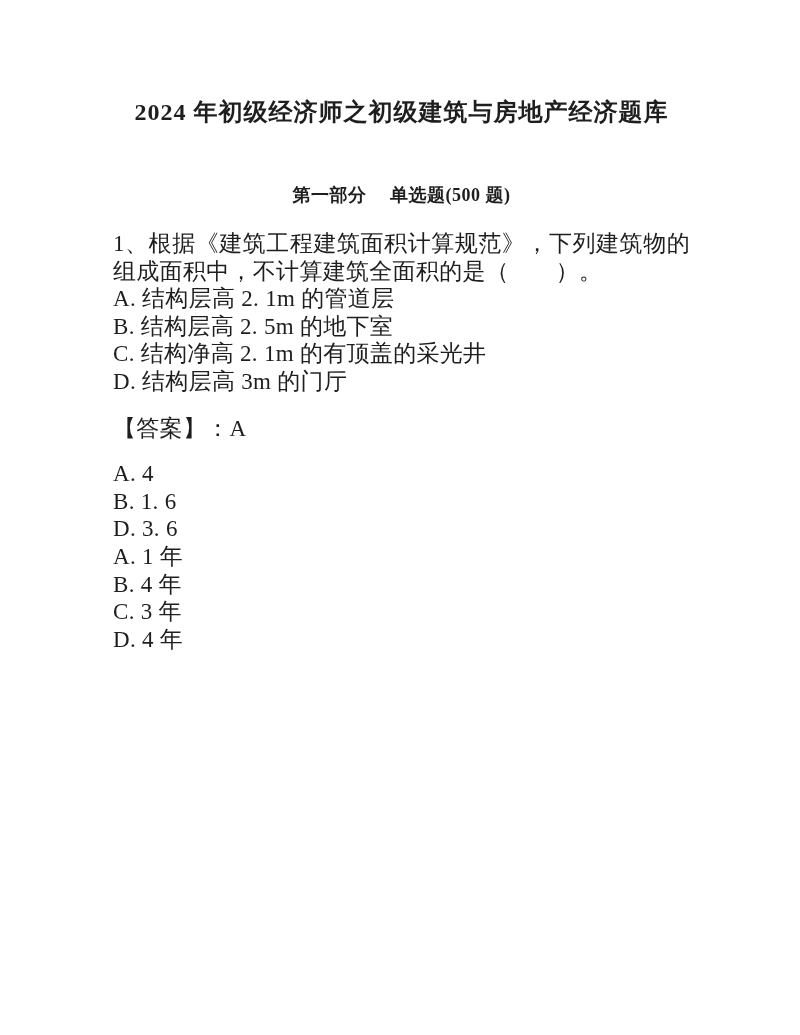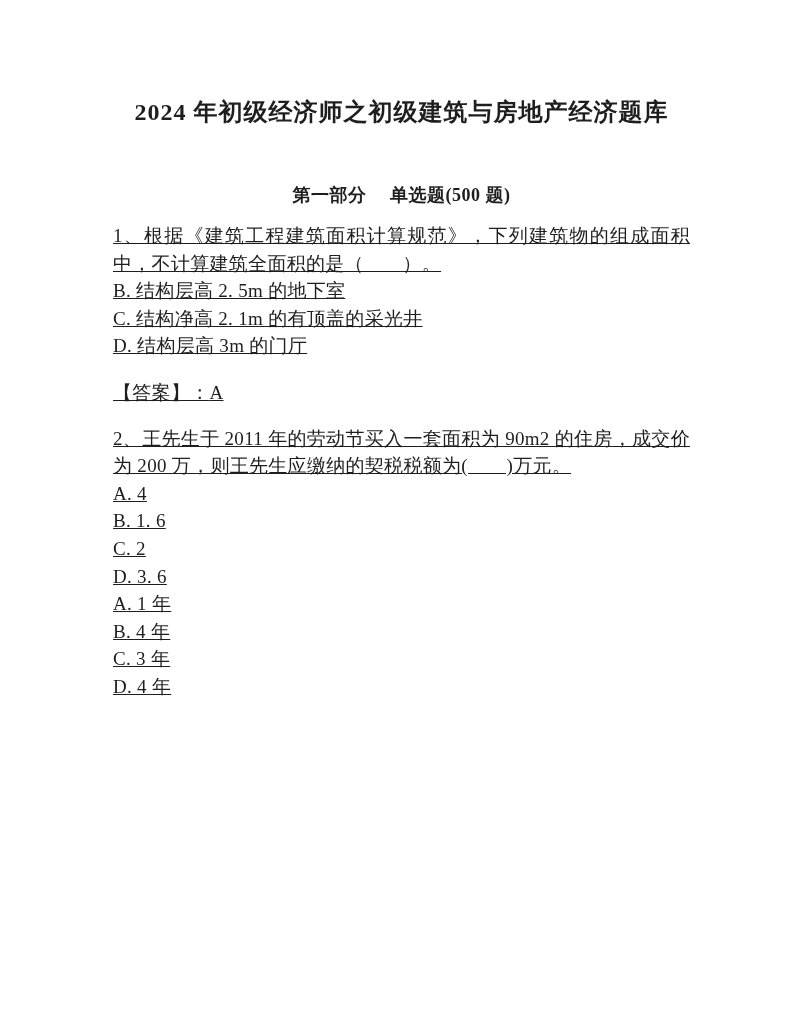--- a/index.html
+++ b/index.html
@@ -32,25 +32,24 @@
   }
   .section-heading {
     margin: 57px 0 12px 0;
     font-size: 18px;
     font-weight: bold;
     text-align: center;
     letter-spacing: 0.5px;
     line-height: 22px;
   }
   .content {
-    margin-top: 16px;
-    font-size: 19px;
+    margin-top: 24px;
+    font-size: 23px;
     line-height: 27.6px;
     letter-spacing: 0.3px;
-    text-decoration: underline;
   }
   .stem {
     margin: 0;
     text-align: justify;
     text-justify: inter-ideograph;
   }
   .option {
     margin: 0;
   }
   .answer-line {
@@ -66,31 +65,30 @@
 <div class="page">
 
   <h1 class="title">2024 年初级经济师之初级建筑与房地产经济题库</h1>
 
   <h2 class="section-heading">第一部分　 单选题(500 题)</h2>
 
   <div class="content">
 
     <div class="question">
       <p class="stem">1、根据《建筑工程建筑面积计算规范》，下列建筑物的组成面积中，不计算建筑全面积的是（　　）。</p>
+      <p class="option">A. 结构层高 2. 1m 的管道层</p>
       <p class="option">B. 结构层高 2. 5m 的地下室</p>
       <p class="option">C. 结构净高 2. 1m 的有顶盖的采光井</p>
       <p class="option">D. 结构层高 3m 的门厅</p>
       <p class="answer-line"><span>【答案】：</span><span>A</span></p>
     </div>
 
     <div class="question">
-      <p class="stem">2、王先生于 2011 年的劳动节买入一套面积为 90m2 的住房，成交价为 200 万，则王先生应缴纳的契税税额为(　　)万元。</p>
       <p class="option">A. 4</p>
       <p class="option">B. 1. 6</p>
-      <p class="option">C. 2</p>
       <p class="option">D. 3. 6</p>
     </div>
 
     <div class="question">
       <p class="option">A. 1 年</p>
       <p class="option">B. 4 年</p>
       <p class="option">C. 3 年</p>
       <p class="option">D. 4 年</p>
     </div>
 

